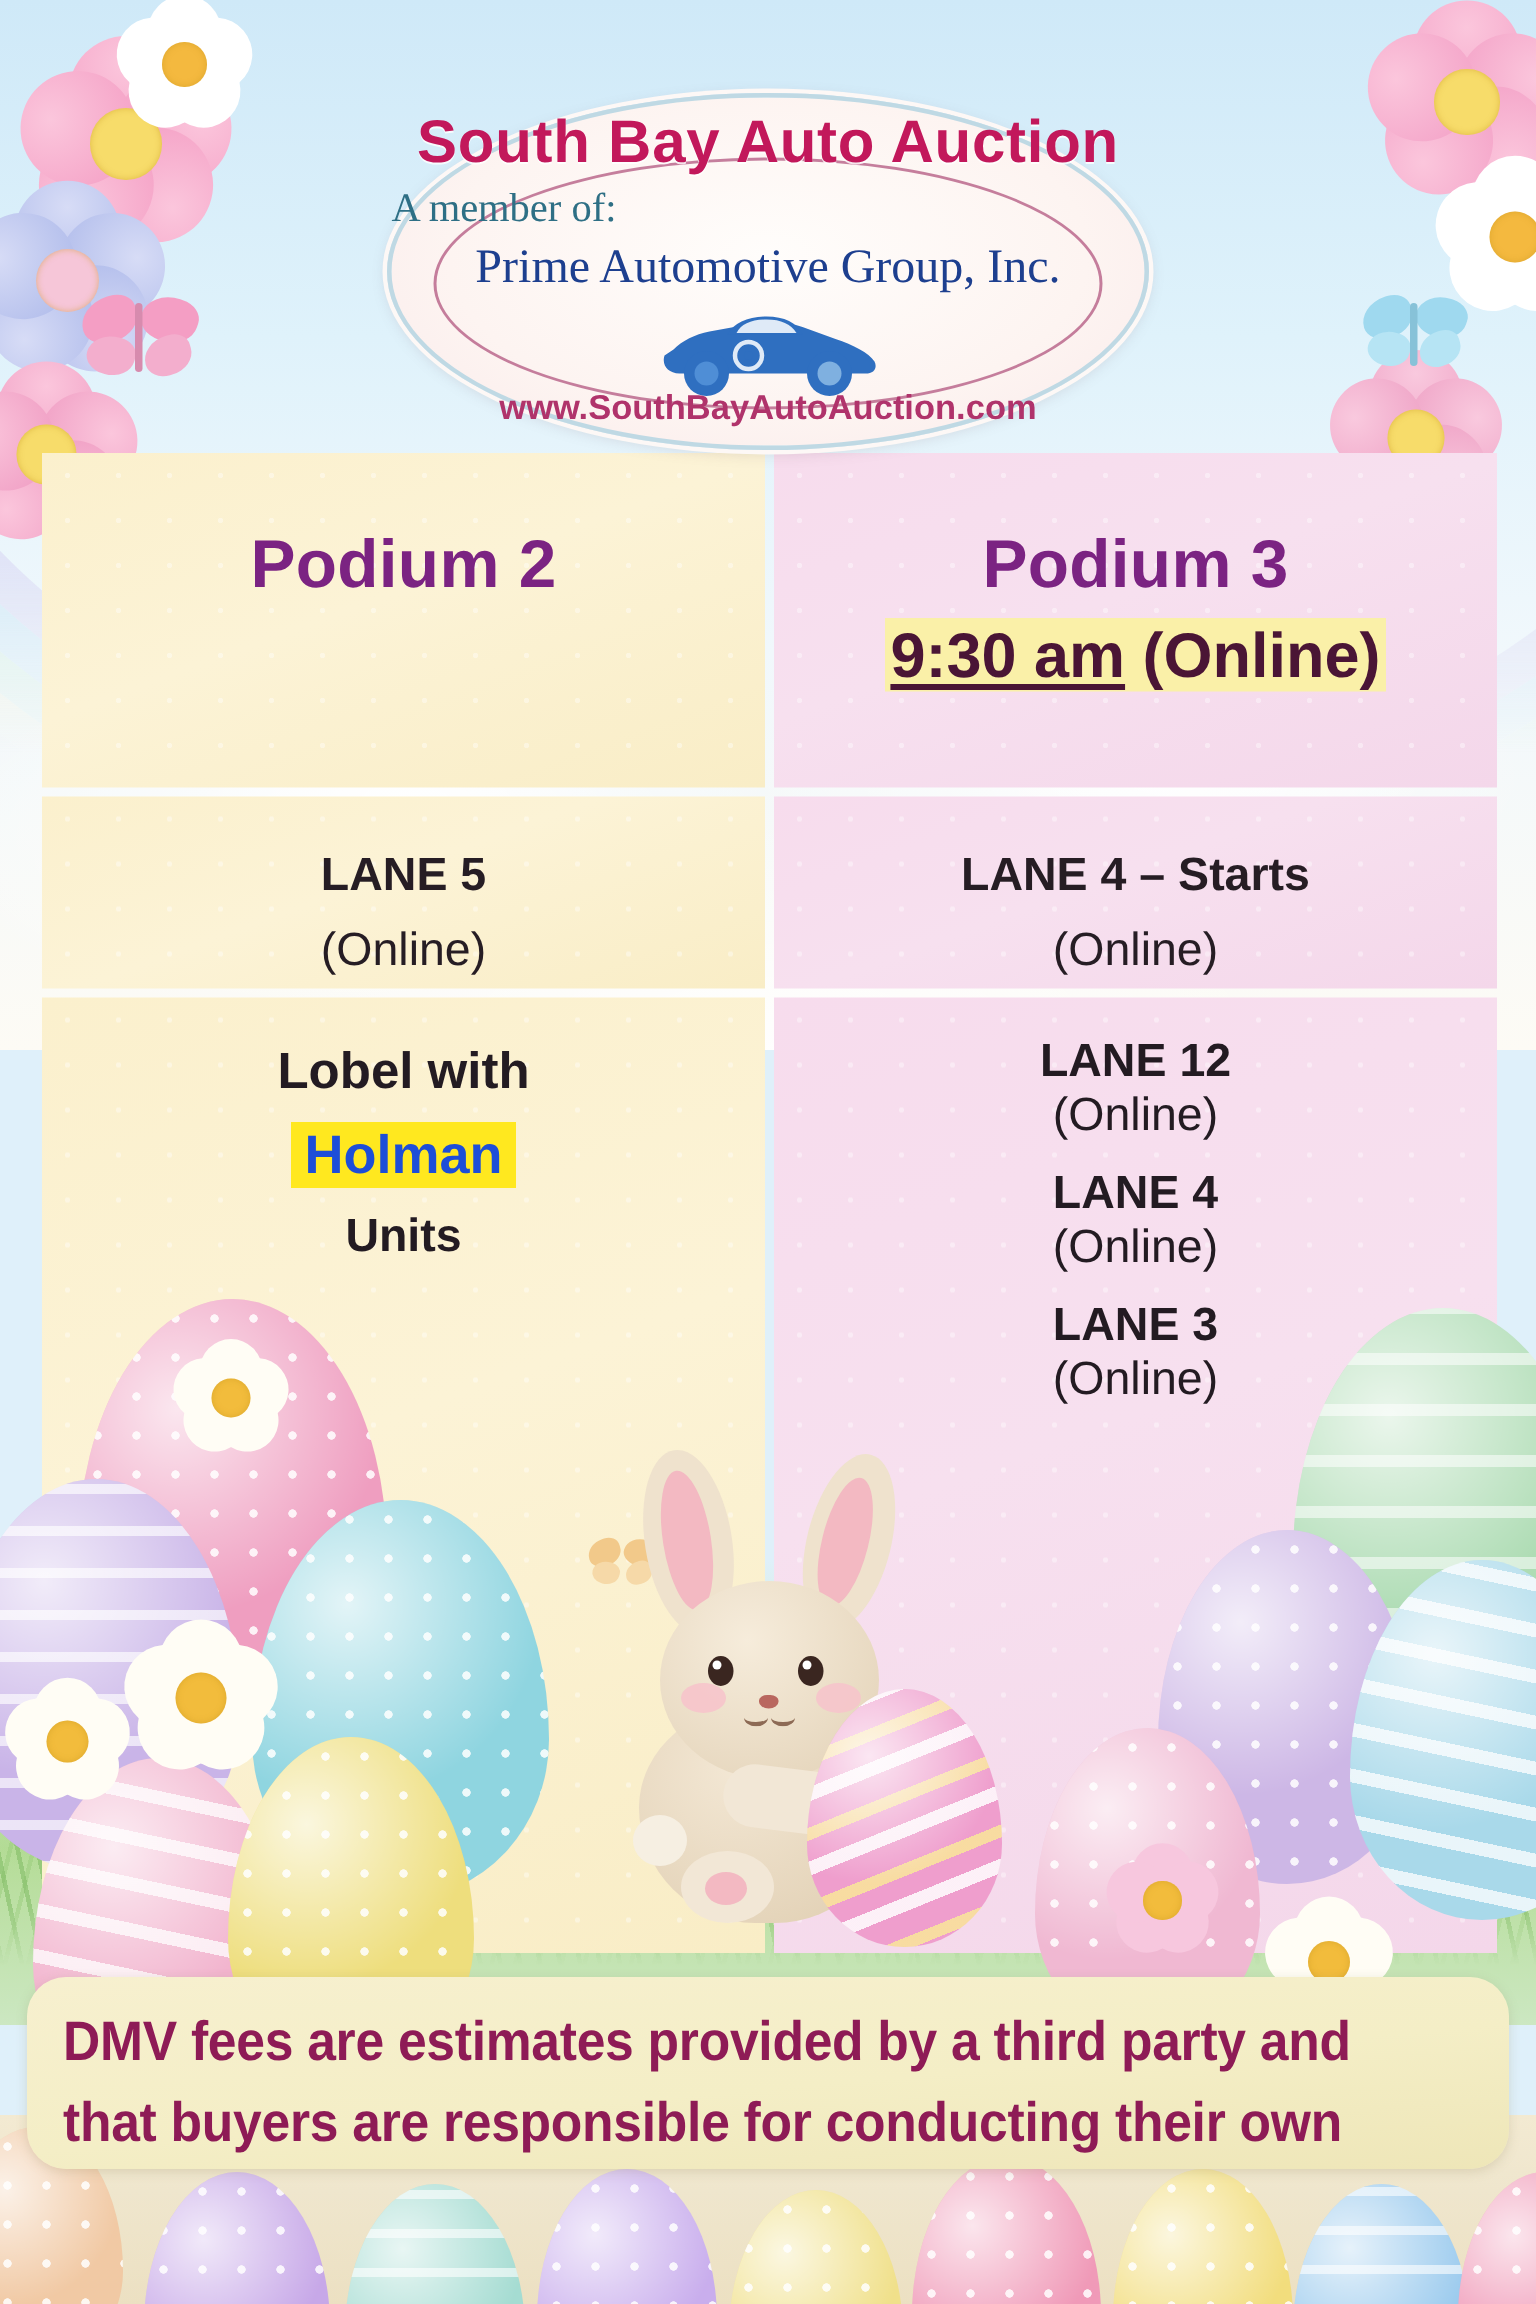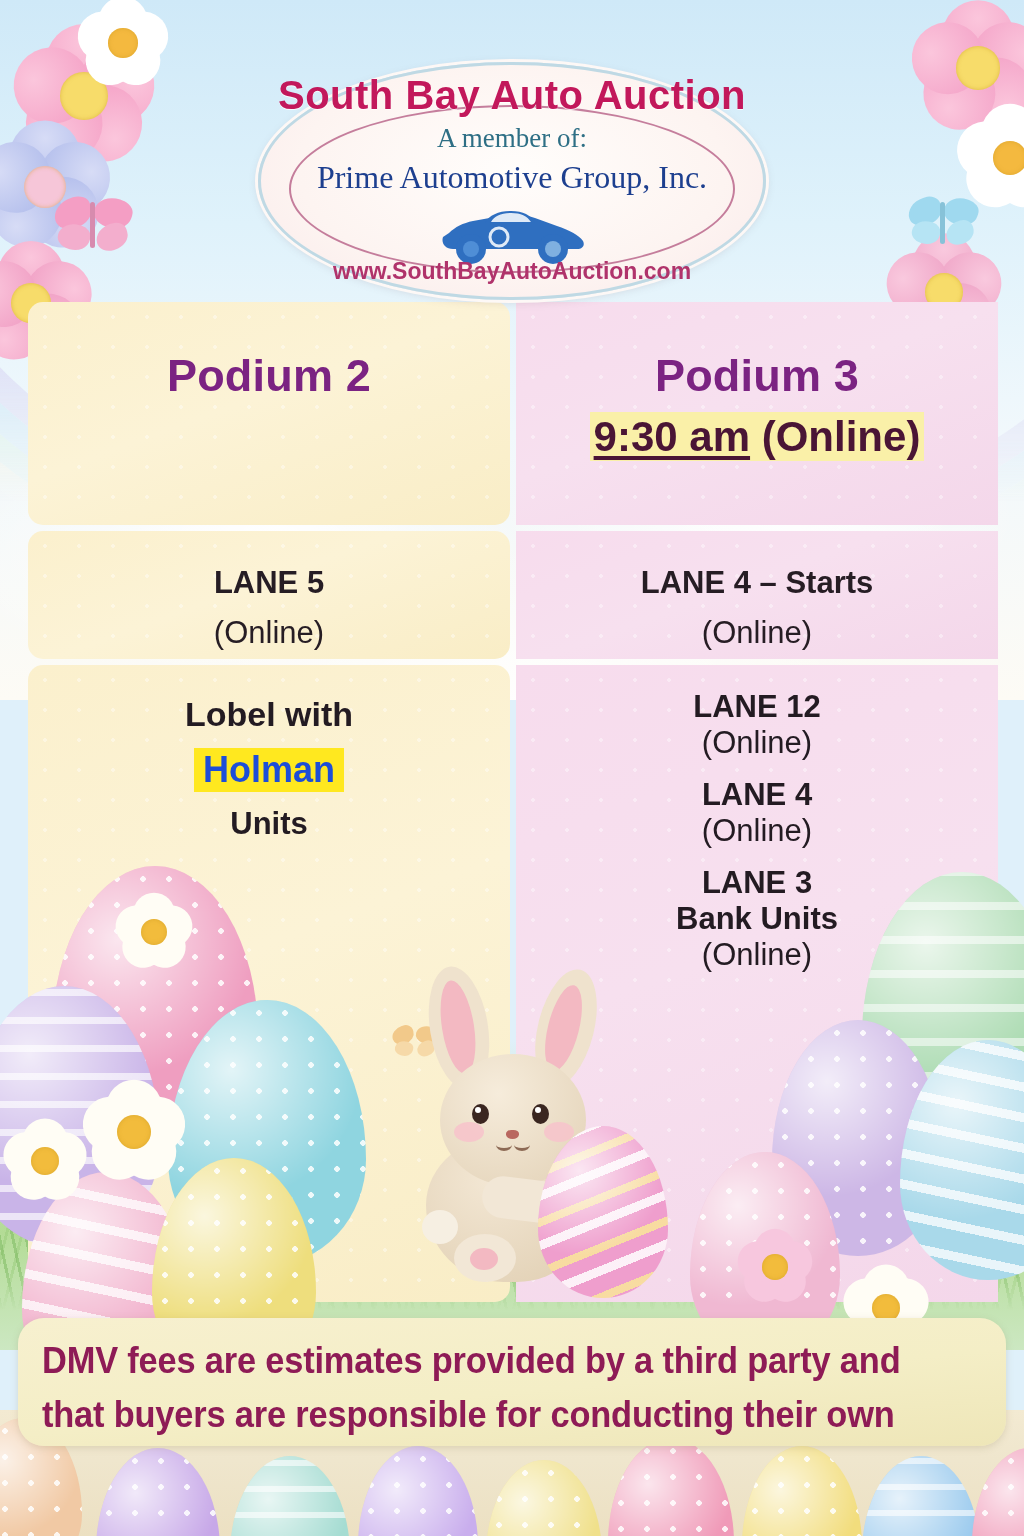--- a/index.html
+++ b/index.html
@@ -85,42 +85,42 @@
     content:""; position:absolute; left:28px; top:40px; right:28px; bottom:24px;
     border-radius:50%; border:2px solid #b2567f; opacity:.75;
   }
   .logo-top{
     position:absolute; top:8px; left:0; right:0; text-align:center;
     font-family:"Liberation Sans", sans-serif; font-weight:bold; font-size:40px;
     color:#c2185b; letter-spacing:.5px;
     text-shadow:0 1px 0 rgba(255,255,255,.8);
   }
   .logo-member{
-    position:absolute; top:58px; left:0; right:0; text-align:center;
+    position:absolute; top:58px; left:0; right:0; text-align:left;
     font-family:"Liberation Serif", serif; font-size:27px; color:#2e6f85;
   }
   .logo-company{
     position:absolute; top:94px; left:0; right:0; text-align:center;
     font-family:"Liberation Serif", serif; font-size:32px; color:#1d3f8f; white-space:nowrap;
   }
   .logo-url{
     position:absolute; bottom:12px; left:0; right:0; text-align:center;
     font-family:"Liberation Sans", sans-serif; font-size:23px; color:#b0336b; font-weight:600;
   }
   .logo-car{ position:absolute; top:140px; left:50%; transform:translateX(-50%); }
 
   
   #table{
     position:absolute; left:28px; top:302px; width:970px; height:1000px; z-index:4;
     display:grid; grid-template-columns:1fr 1fr;
     grid-template-rows:223px 128px auto;
     gap:6px;
   }
   .cell{ position:relative; padding:8px 10px; }
-  .left{ background:linear-gradient(160deg,#fbf0cd 0%, #fcf3d6 45%, #f9edc6 100%);border-radius:15px; }
+  .left{ background:linear-gradient(160deg,#fbf0cd 0%, #fcf3d6 45%, #f9edc6 100%); }
   .right{ background:linear-gradient(160deg,#f7dced 0%, #f7e0ef 45%, #f4d7ea 100%); }
   .left:before,.right:before{
     content:""; position:absolute; inset:0; pointer-events:none;
     background-image:radial-gradient(circle, rgba(255,255,255,.55) 1.6px, transparent 2px);
     background-size:34px 30px; opacity:.7;
   }
   .cellinner{ position:relative; z-index:2; text-align:center; }
 
   .podium{
     font-size:45px; font-weight:bold; color:#7b2382; margin-top:40px; letter-spacing:.2px;
@@ -301,21 +301,20 @@
       <div class="lrow">
         <span>LANE 12</span>
         <span class="norm">(Online)</span>
       </div>
       <div class="lrow">
         <span>LANE 4</span>
         <span class="norm">(Online)</span>
       </div>
       <div class="lrow">
         <span>LANE 3</span>
-        <span style="display:block">Bank Units</span>
         <span class="norm">(Online)</span>
       </div>
     </div>
   </div>
 </div>
 
 <div style="position:absolute;inset:0;z-index:5;pointer-events:none;">
 
   <div class="egg dots" style="left:52px;top:866px;width:206px;height:282px;background-color:#ef9ec0;"></div>
   <div class="egg" style="left:-32px;top:986px;width:192px;height:262px;background-color:#c9b4e8;background-image:repeating-linear-gradient(0deg,rgba(255,255,255,.65) 0 7px,transparent 7px 28px);"></div>

